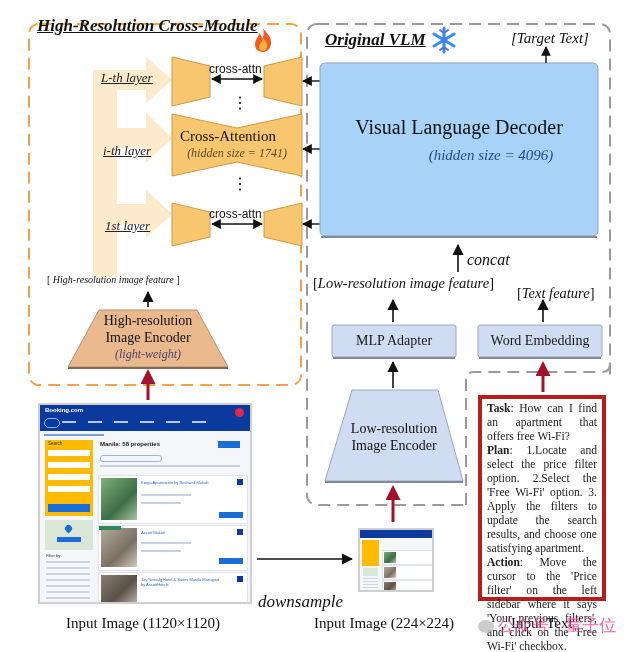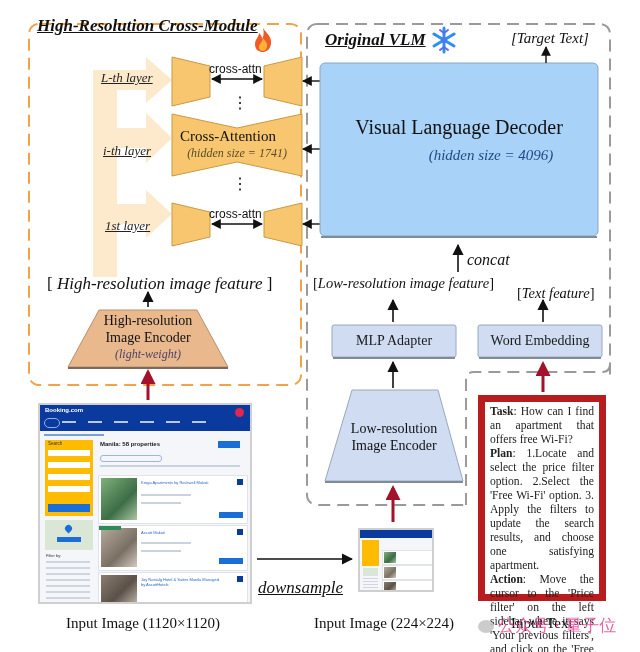--- a/index.html
+++ b/index.html
@@ -5,24 +5,24 @@
   html, body { margin:0; padding:0; background:#ffffff; }
   body { width:640px; height:652px; position:relative; overflow:hidden;
          font-family:"Liberation Serif","DejaVu Serif",serif; color:#111; }
   .abs { position:absolute; }
   svg.main { position:absolute; left:0; top:0; }
   .serif { font-family:"Liberation Serif","DejaVu Serif",serif; }
   .sans { font-family:"Liberation Sans","DejaVu Sans",sans-serif; }
   .title-ul { font-weight:bold; font-style:italic; text-decoration:underline; font-size:17px; white-space:nowrap; }
   .layer-label { font-style:italic; text-decoration:underline; font-size:13px; white-space:nowrap; color:#222; }
   .center { text-align:center; }
-  .feat { font-size:17px; white-space:nowrap; }
+  .feat { font-size:10px; white-space:nowrap; }
   .feat i { font-style:italic; }
   .box-label { font-size:14px; color:#1a1a1a; }
-  .note-box { border:7px solid #b91c1c; background:#fff; padding:3px 5px; box-sizing:border-box;
+  .note-box { border:4px solid #b91c1c; background:#fff; padding:3px 5px; box-sizing:border-box;
               font-size:11.6px; line-height:14px; text-align:justify; color:#222; }
   .note-box b { font-weight:bold; }
   .caption { font-size:15px; white-space:nowrap; color:#111; }
   
   .shot { border:2px solid #cfcfcf; background:#f4f6fa; overflow:hidden; box-sizing:border-box; }
   .shot .hdr { background:#0b3a9e; }
   .shot .sidebar { background:#febb02; }
   .shot .btn { background:#1a6ed8; }
   .shot .card { background:#fff; border:1px solid #e0e4ea; }
   .shot .img1 { background:linear-gradient(135deg,#7fb07a,#3c6d46 60%,#a9c7a1); }
@@ -236,20 +236,20 @@
       <div class="img1" style="position:absolute; left:1px; top:1px; width:12px; height:11px;"></div>
     </div>
   <div class="card" style="position:absolute; left:22px; top:35px; width:50px; height:13px;">
       <div class="img2" style="position:absolute; left:1px; top:1px; width:12px; height:11px;"></div>
     </div>
   <div class="card" style="position:absolute; left:22px; top:50px; width:50px; height:12px;">
       <div class="img3" style="position:absolute; left:1px; top:1px; width:12px; height:10px;"></div>
     </div>
 </div>
 
-<div class="abs serif" style="left:258px; top:578px; font-size:17px; font-style:italic;text-decoration:underline;">downsample</div>
+<div class="abs serif" style="left:258px; top:592px; font-size:17px; font-style:italic;">downsample</div>
 <div class="abs caption serif" style="left:66px; top:615px;">Input Image (1120×1120)</div>
 <div class="abs caption serif" style="left:314px; top:615px;">Input Image (224×224)</div>
 <div class="abs caption serif" style="left:511px; top:615px;">Input Text</div>
 
 <div class="abs watermark" style="left:478px; top:614px;">
   <span style="display:inline-block; width:16px; height:13px; border-radius:50%; background:#c4c4c4; vertical-align:middle; margin-right:4px;"></span><span>公众号 · 量子位</span>
 </div>
 
 </body></html>

